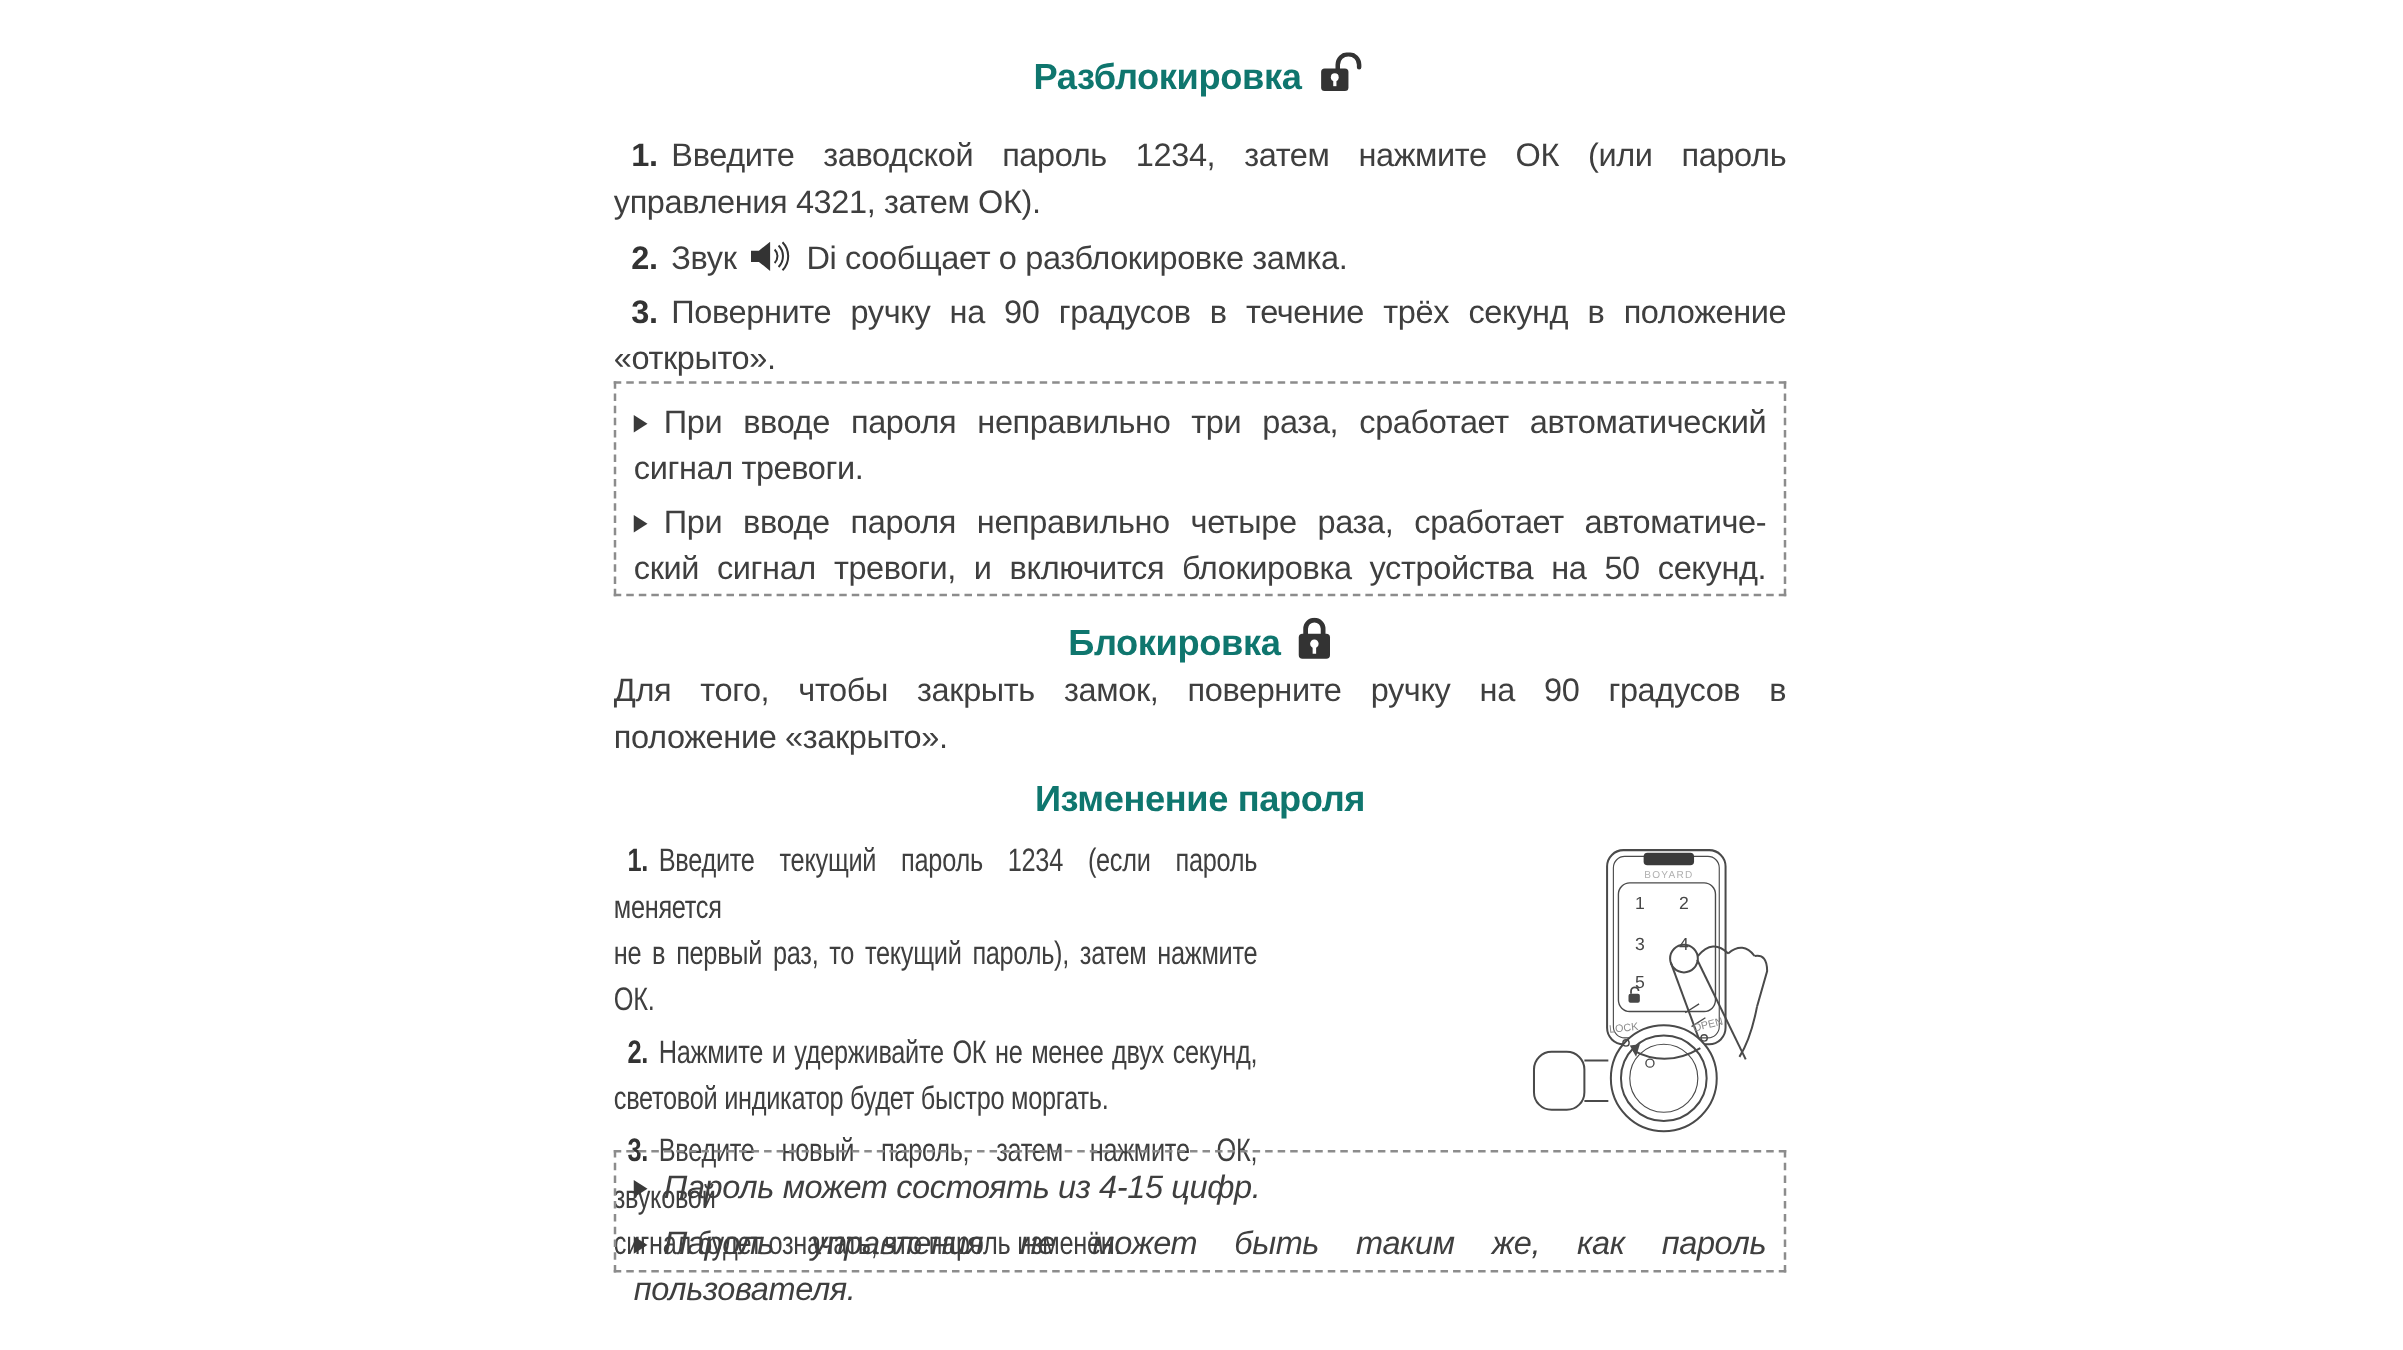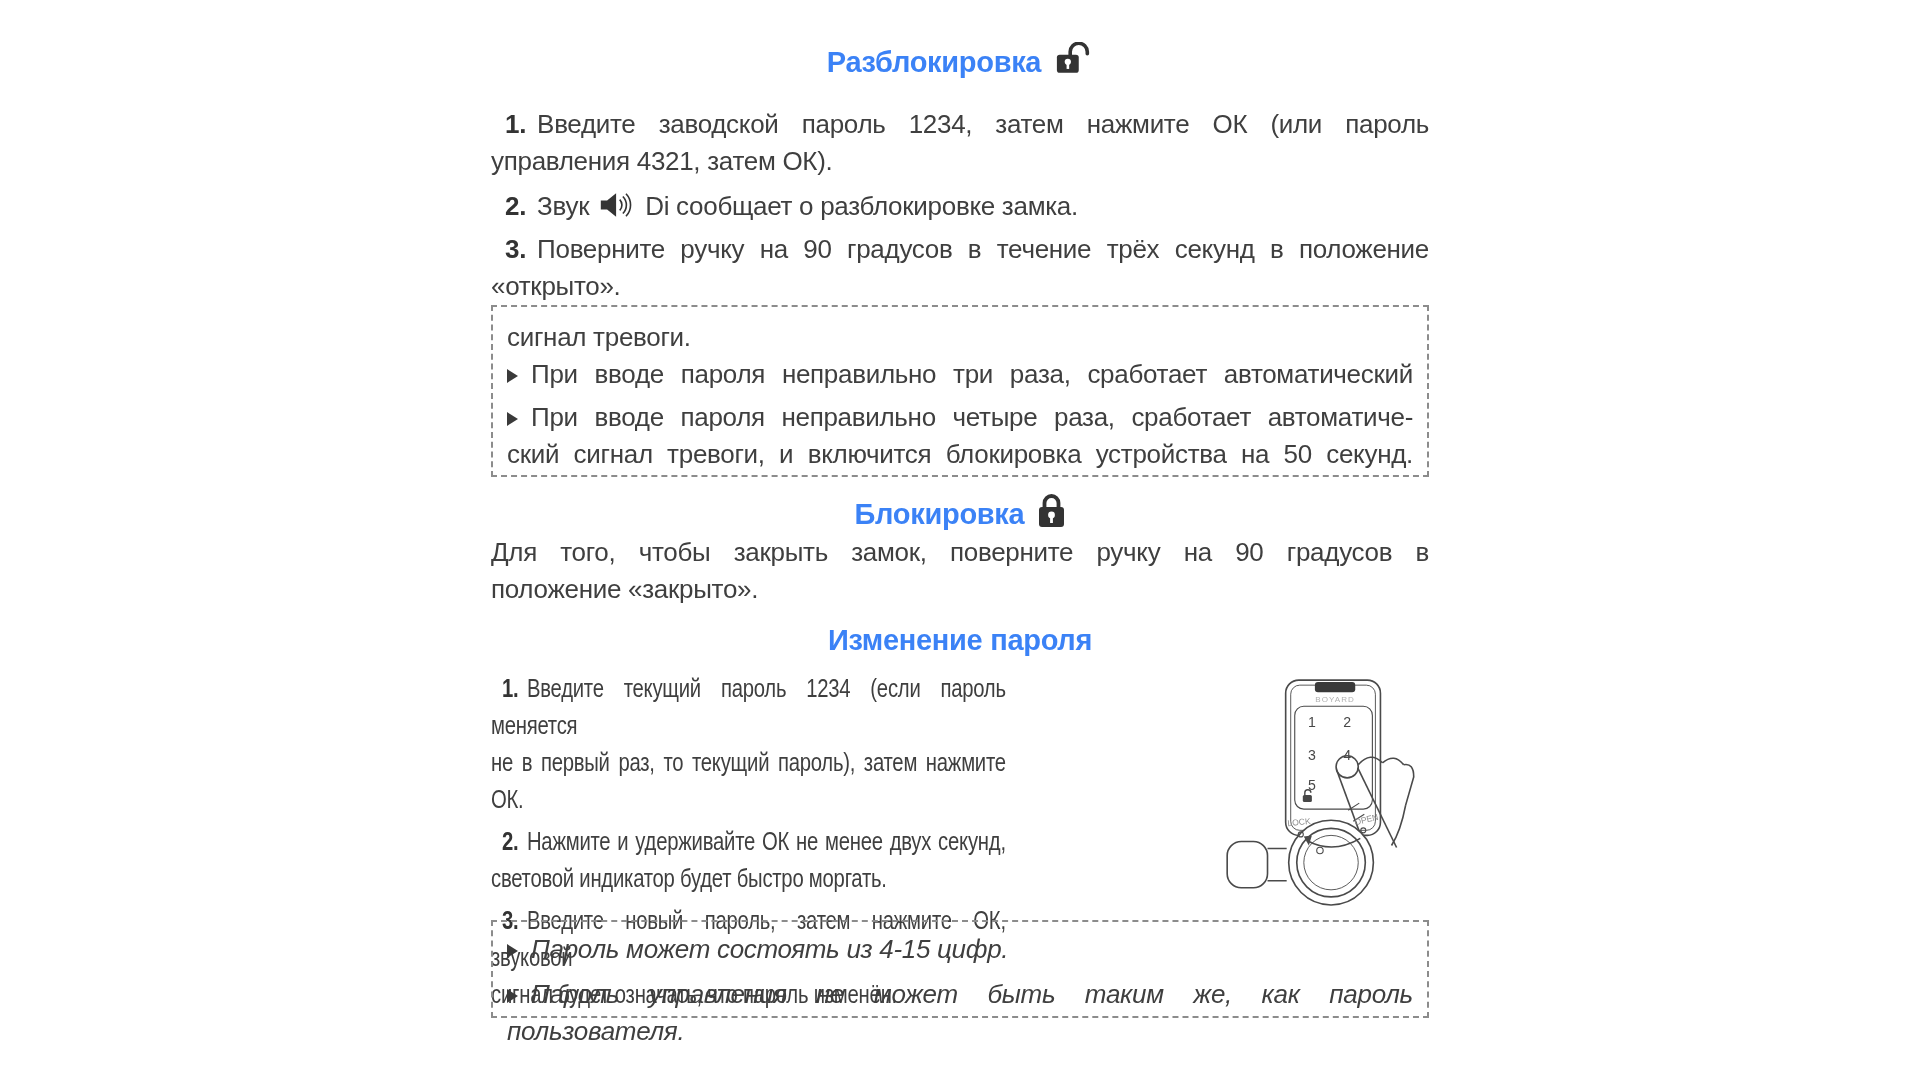--- a/index.html
+++ b/index.html
@@ -1,21 +1,21 @@
 <!DOCTYPE html>
 <html><head>
 <meta charset="utf-8">
 <style>
   html,body{margin:0;padding:0;background:#ffffff;}
   body{width:1922px;height:1080px;overflow:hidden;position:relative;
        font-family:"Liberation Sans","DejaVu Sans",sans-serif;color:#3f3f3f;}
   #col{position:absolute;left:491px;top:0;width:938px;height:1080px;}
   .abs{position:absolute;left:0;width:938px;}
   .heading{display:flex;align-items:center;justify-content:center;gap:14px;
-           font-weight:bold;font-size:29px;color:#3b82f6;letter-spacing:-0.3px;}
+           font-weight:bold;font-size:29px;color:#0f766e;letter-spacing:-0.3px;}
   .ln{font-size:26px;line-height:37px;letter-spacing:-0.3px;}
   .j{text-align:justify;text-align-last:justify;}
   .indent{text-indent:14px;}
   .num{font-weight:bold;color:#333;margin-right:11px;}
   .notebox{border:2px dashed #8c8c8c;box-sizing:border-box;padding:12px 14px 6px 14px;}
   .bullet{display:inline-block;width:0;height:0;border-left:11px solid #3a3a3a;
           border-top:7px solid transparent;border-bottom:7px solid transparent;
           margin-right:13px;}
   .b2{margin-top:6px;}
   .sec3text{width:660px;transform:scaleX(0.78);transform-origin:left top;}
@@ -57,22 +57,22 @@
       </svg><span>Di сообщает о разблокировке замка.</span></div>
   </div>
 
   <div class="abs" style="top:231px;">
     <div class="ln j indent"><span class="num">3.</span><span>Поверните ручку на 90 градусов в течение трёх секунд в положение</span></div>
     <div class="ln"><span>«открыто».</span></div>
   </div>
 
   <div class="abs notebox" style="top:305px;height:172px;">
     <div>
+      <div class="ln j"><span class="bullet"></span><span>При вводе пароля неправильно три раза, сработает автоматический</span></div>
       <div class="ln"><span>сигнал тревоги.</span></div>
-      <div class="ln j"><span class="bullet"></span><span>При вводе пароля неправильно три раза, сработает автоматический</span></div>
     </div>
     <div class="b2">
       <div class="ln j"><span class="bullet"></span><span>При вводе пароля неправильно четыре раза, сработает автоматиче-</span></div>
       <div class="ln j"><span>ский сигнал тревоги, и включится блокировка устройства на 50 секунд.</span></div>
     </div>
   </div>
 
   <div class="abs heading" style="top:494px;text-align:center;">
     <span>Блокировка</span>
     <span class="hicon">

